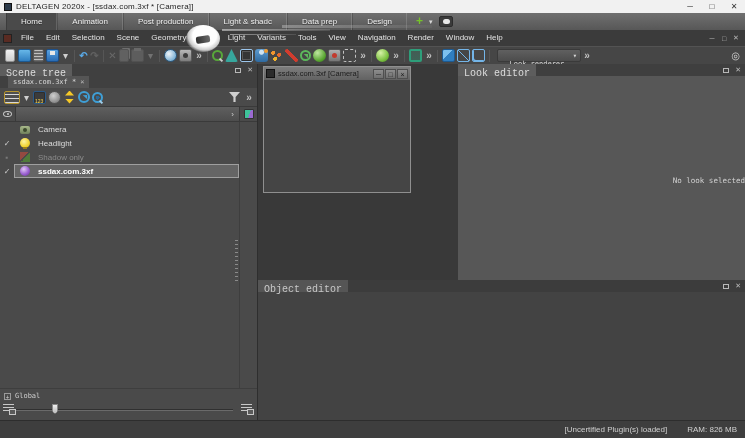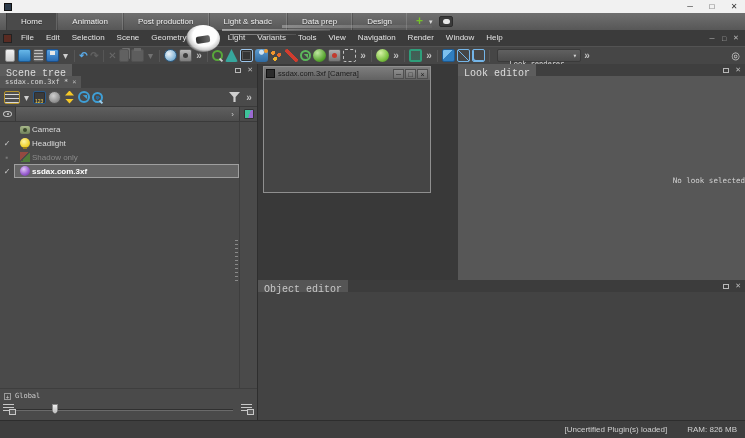--- a/index.html
+++ b/index.html
@@ -94,21 +94,21 @@
   .ptab { background:#5d5d5d; color:#dcdcdc; padding:4px 6px; line-height:12px;
           font-family:Liberation Mono, monospace; font-size:10px; white-space:nowrap; }
   .strip-btns { margin-left:auto; display:flex; align-items:center; padding-right:4px; gap:6px; }
   .float-box { width:6px; height:5px; border:1px solid #b8b8b8; background:transparent; }
   .strip-x { color:#b8b8b8; font-size:7px; line-height:12px; }
 
   #scene-panel { position:absolute; left:0; top:64px; width:258px; height:356px; background:#4a4a4a;
                  border-right:1px solid #2e2e2e; }
   #doc-tabstrip { height:12px; background:#404040; display:flex; }
   .doc-tab { background:#555; color:#d8d8d8; padding:0 5px; line-height:12px;
-             font-family:"DejaVu Sans Mono", monospace; font-size:7px; display:flex; gap:4px; align-items:center; }
+             font-family:"DejaVu Sans Mono", monospace; font-size:7px; display:flex; gap:4px; align-items:center;margin-left:8px; }
   .doc-tab .x { color:#bbb; }
 
   #tree-toolbar { height:18px; display:flex; align-items:center; padding:0 3px; background:#4a4a4a; }
   .sti { width:13px; height:13px; margin:0 1px; border-radius:2px; position:relative; flex:none; }
   .sti.active { background:#3b3b3b; box-shadow:inset 0 0 0 1px #2e2e2e; }
   .st-menu { width:16px; border:1px solid #b8962e; background:repeating-linear-gradient(#d8d8d8 2px 3px, transparent 3px 6px) #4f4f4f; }
   .st-struct { background:linear-gradient(#6fb3e8,#3a7ec0); border:1px solid #2a5a8a; }
   .st-struct::after { content:"123"; position:absolute; left:1px; bottom:-1px; font-size:5px; color:#ffd84a; }
   .st-globe { border-radius:50%; background:radial-gradient(circle at 40% 35%, #cfcfcf, #8a8a8a 70%, #5a5a5a); border:1px solid #555; }
   .st-sortwrap { background:none; }
@@ -130,21 +130,21 @@
   #geom-cell { width:17px; display:flex; align-items:center; justify-content:center; }
   .i-geomcube { width:10px; height:10px; background:linear-gradient(110deg,#3fc29a 0 55%, #9a6ad0 55%); border:1px solid #333; border-radius:1px; }
 
   #tree-body { position:absolute; left:0; top:58px; bottom:32px; width:100%; }
   #tree-col-divider { position:absolute; right:17px; top:0; bottom:0; width:1px; background:#3e3e3e; }
   #tree-drag-dots { position:absolute; right:19px; top:118px; width:3px; height:42px;
                     background:repeating-linear-gradient(#8a8a8a 0 1px, transparent 1px 4px); }
   .trow { height:14px; display:flex; align-items:center; margin-right:18px; }
   .trow .chk { width:14px; text-align:center; color:#cdcdcd; font-size:8px; flex:none; }
   .trow .chk.partial { opacity:.35; }
-  .trow .body { flex:1; display:flex; align-items:center; height:100%; padding-left:6px; gap:2px; }
+  .trow .body { flex:1; display:flex; align-items:center; height:100%; padding-left:6px; gap:8px; }
   .trow.selected .body { background:#656565; outline:1px solid #9f9f9f; outline-offset:-1px; }
   .trow .lbl { color:#dcdcdc; font-size:8px; }
   .trow.selected .lbl { color:#fff; font-weight:bold; }
   .trow.disabled .lbl { color:#8b8b8b; }
   .trow.disabled .ric { opacity:.55; }
   .ric { width:10px; height:10px; flex:none; position:relative; }
   .ric-camera { background:linear-gradient(#a8b88a,#6f805a); border-radius:2px; height:8px; margin-top:1px; }
   .ric-camera::after { content:""; position:absolute; left:3px; top:2px; width:4px; height:4px; border-radius:50%; background:#3c4a2e; }
   .ric-bulb { border-radius:50%; background:radial-gradient(circle at 40% 35%, #fdf3a0, #f0d22e 60%, #b89a1e); }
   .ric-bulb::after { content:""; position:absolute; left:3px; bottom:-1px; width:4px; height:2px; background:#9a7f1a; }
@@ -161,21 +161,21 @@
                background:repeating-linear-gradient(#c8c8c8 0 1px, transparent 1px 3px); }
   .i-keylist::after { content:""; position:absolute; right:-2px; bottom:-2px; width:5px; height:4px; background:#5a5a5a; border:1px solid #c8c8c8; }
   #keylist-left { left:3px; }
   #keylist-right { right:5px; }
   #slider-track { position:absolute; left:16px; right:24px; top:7px; height:2px; background:#303030; border-bottom:1px solid #6a6a6a; }
   #slider-handle { position:absolute; left:52px; top:2px; width:6px; height:10px; background:linear-gradient(#eee,#bdbdbd);
                    border:1px solid #888; clip-path:polygon(0 0,100% 0,100% 70%,50% 100%,0 70%); }
 
   
   #mdi { position:absolute; left:258px; top:64px; width:200px; height:216px; background:#393939; }
-  #viewport-window { position:absolute; left:5px; top:2px; width:168px; height:127px;
+  #viewport-window { position:absolute; left:5px; top:2px; width:148px; height:127px;
                      border:1px solid #8f8f8f; background:#454545; }
   #vw-titlebar { height:13px; background:linear-gradient(#7d7d7d,#626262); display:flex; align-items:center; padding:0 2px; }
   #vw-icon { width:9px; height:9px; background:#2c2c2c; border:1px solid #111; margin-right:3px; flex:none; }
   #vw-title { font-size:7.5px; color:#1c1c1c; white-space:nowrap; overflow:hidden; flex:1; }
   .vw-btn { width:11px; height:10px; background:linear-gradient(#8d8d8d,#6f6f6f); border:1px solid #4f4f4f;
             color:#1c1c1c; font-size:7px; line-height:9px; text-align:center; margin-left:1px; flex:none; }
 
   #look-editor { position:absolute; left:458px; top:64px; width:287px; height:216px; background:#575757; }
   #look-editor .tabstrip { background:#3f3f3f; }
   #look-empty { position:absolute; left:0; right:0; top:52%; text-align:right; color:#d2d2d2;
@@ -201,20 +201,21 @@
   #streak-2 { left:230px; top:34px; width:66px; height:1px; }
   #streak-3 { left:282px; top:25px; width:150px; height:3px; background:linear-gradient(90deg, rgba(210,210,210,.4), rgba(210,210,210,.05)); }
 </style>
 </head>
 <body>
 
 <div id="app">
 
   <div id="titlebar">
     <div id="app-icon"></div>
+    <div id="title-text">DELTAGEN  2020x - [ssdax.com.3xf * [Camera]]</div>
     <div id="win-controls">
       <span class="wbtn">─</span>
       <span class="wbtn">□</span>
       <span class="wbtn">✕</span>
     </div>
   </div>
 
   <div id="ribbon">
     <div id="ribbon-tabs" style="display:flex;border-radius:7px;">
         <div class="rtab active">Home</div>

